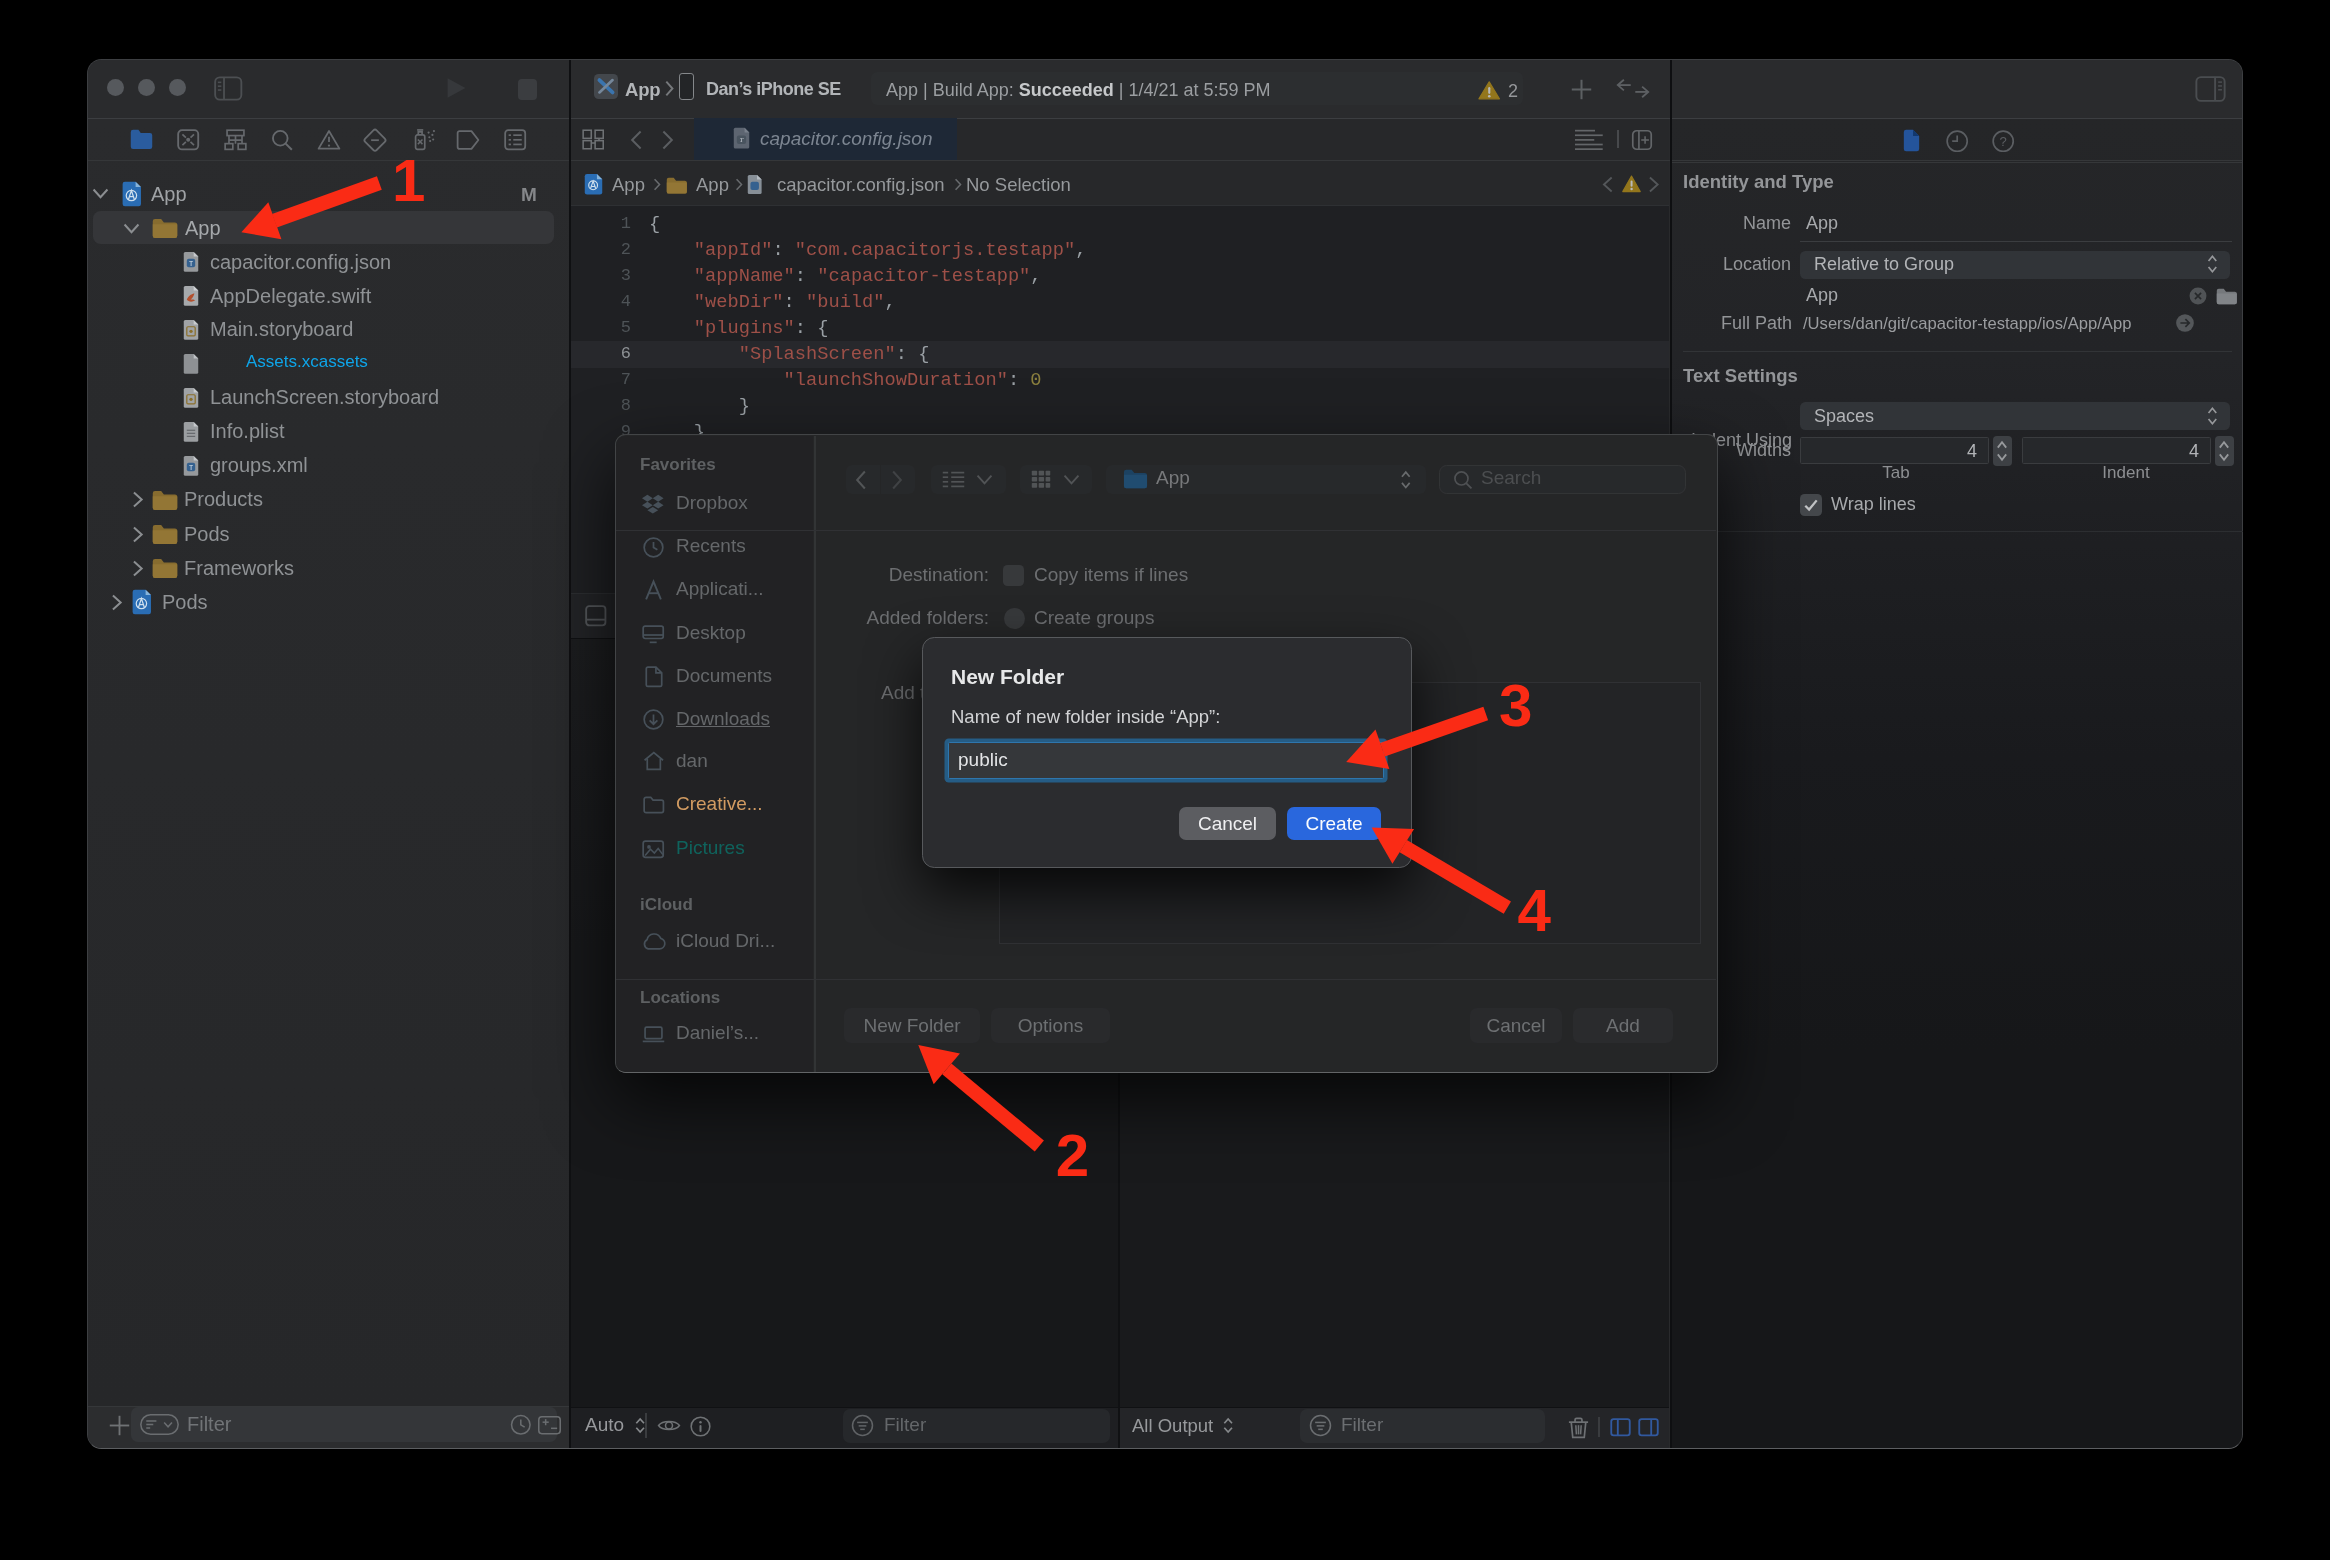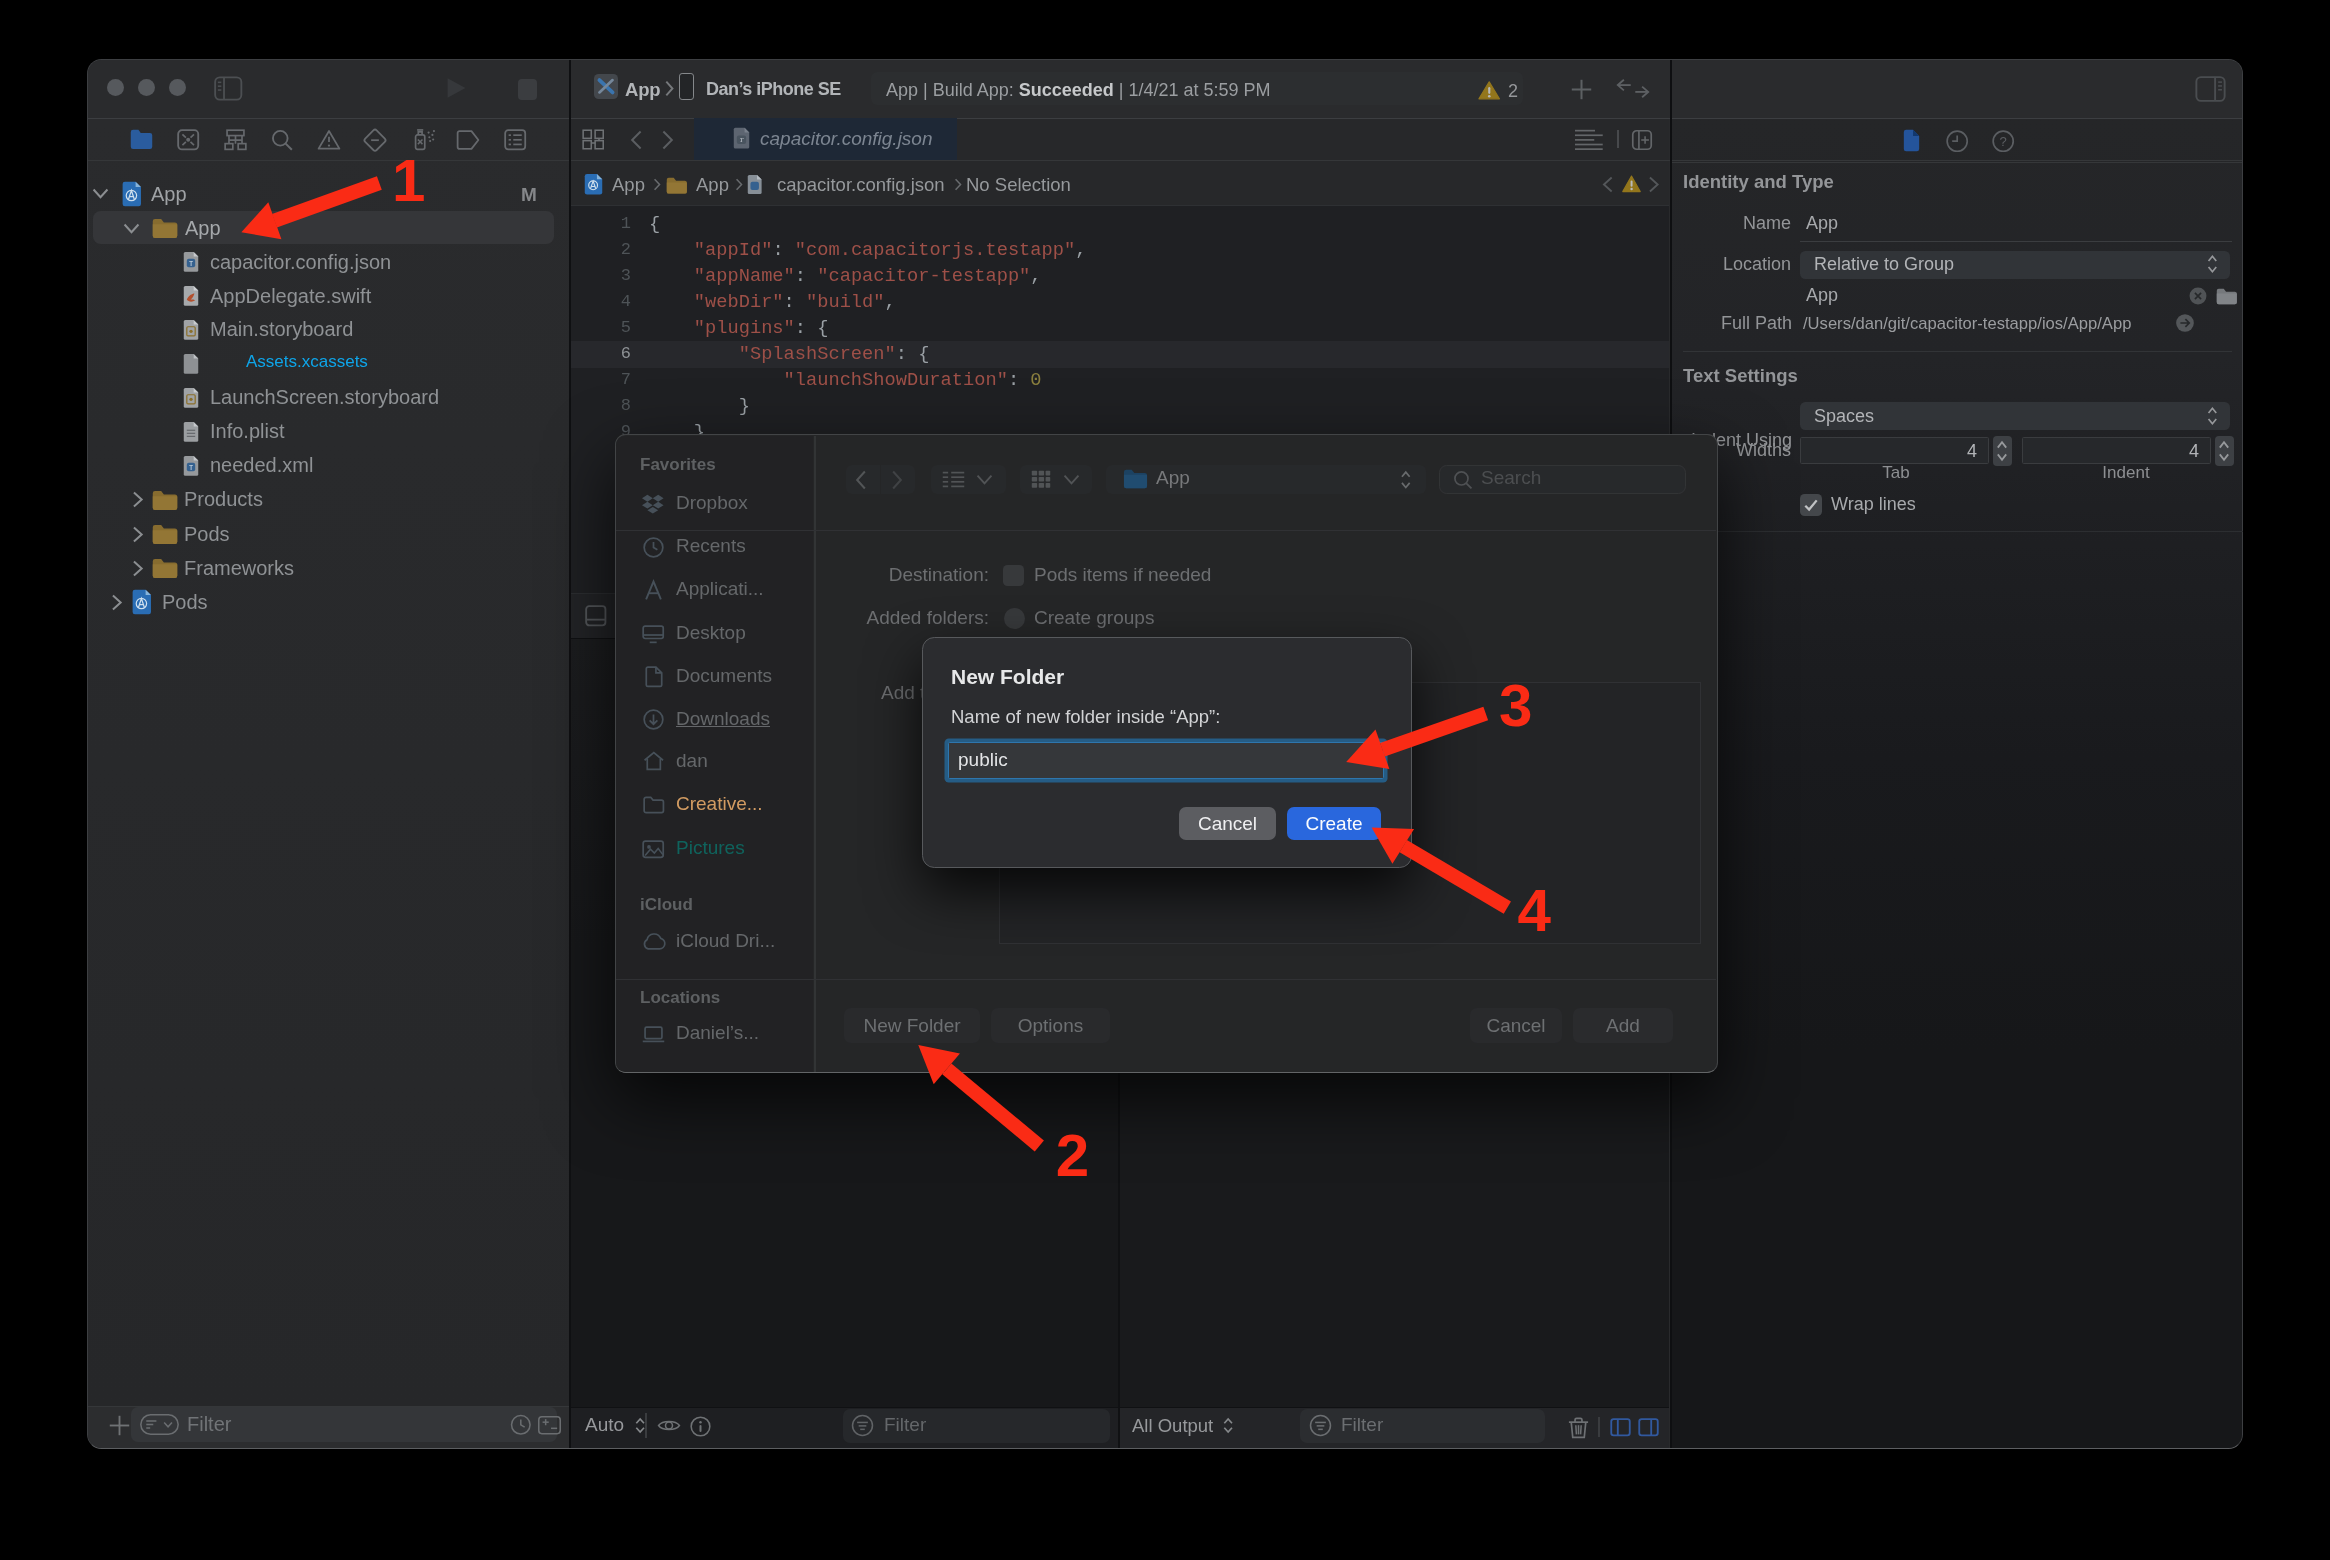--- a/index.html
+++ b/index.html
@@ -181,21 +181,21 @@
   <path d="M1 8 H33 V23 a3 3 0 0 1-3 3 H4 a3 3 0 0 1-3-3 Z" fill="#937635"></path>
 </svg>
 <div class="txt" style="left:185px;top:217px;font-size:20px;color:#a5a8ab;">App</div>
 
 <div class="txt" style="left:210px;top:251px;font-size:20px;color:#8f9295;">capacitor.config.json</div>
 <div class="txt" style="left:210px;top:285px;font-size:20px;color:#8f9295;">AppDelegate.swift</div>
 <div class="txt" style="left:210px;top:318px;font-size:20px;color:#8f9295;">Main.storyboard</div>
 <div class="txt" style="left:210px;top:352px;font-size:17px;color:#0ea5e9;margin-left:36px;">Assets.xcassets</div>
 <div class="txt" style="left:210px;top:386px;font-size:20px;color:#8f9295;">LaunchScreen.storyboard</div>
 <div class="txt" style="left:210px;top:420px;font-size:20px;color:#8f9295;">Info.plist</div>
-<div class="txt" style="left:210px;top:454px;font-size:20px;color:#8f9295;">needed.xml</div>
+<div class="txt" style="left:210px;top:454px;font-size:20px;color:#8f9295;">groups.xml</div>
 
 <svg style="left:183px;top:251px;" width="16" height="21.6" viewBox="0 0 21 28">
   <path d="M1 3 a2 2 0 0 1 2-2 H14 L20 7 V25 a2 2 0 0 1-2 2 H3 a2 2 0 0 1-2-2 Z" fill="#96999c"></path>
   <path d="M14 1 L20 7 H14 Z" fill="#c6c9cc"></path>
   <rect x="5" y="10" width="11" height="11" rx="2.5" fill="#35618f"></rect>
     <text x="10.5" y="19" font-size="9" fill="#dce4ec" text-anchor="middle" font-family="Liberation Sans">T</text>
 </svg>
 <svg style="left:183px;top:285px;" width="16" height="21.6" viewBox="0 0 21 28">
   <path d="M1 3 a2 2 0 0 1 2-2 H14 L20 7 V25 a2 2 0 0 1-2 2 H3 a2 2 0 0 1-2-2 Z" fill="#a6a9ac"></path>
   <path d="M14 1 L20 7 H14 Z" fill="#cfd2d5"></path>
@@ -639,21 +639,21 @@
 <div class="a" style="left:1439px;top:465px;width:247px;height:29px;background:#2d2f31;border:0.8px solid #3a3c3e;border-radius:7.7px;"></div>
 <svg style="left:1453px;top:470px;" width="20" height="20" viewBox="0 0 26 26">
   <circle cx="11" cy="11" r="8.5" fill="none" stroke="#5d6063" stroke-width="2.2"></circle>
   <line x1="17" y1="17" x2="24" y2="24" stroke="#5d6063" stroke-width="2.4"></line>
 </svg>
 <div class="txt" style="left:1481px;top:467px;font-size:19px;color:#595c5f;">Search</div>
 <div class="a" style="left:616px;top:530px;width:1100px;height:0.8px;background:#37393c;"></div>
 
 <div class="txt r" style="left:796px;top:564px;width:193px;font-size:19px;color:#818386;">Destination:</div>
 <div class="a" style="left:1003px;top:565px;width:21px;height:21px;background:#404245;border-radius:4.6px;"></div>
-<div class="txt" style="left:1034px;top:564px;font-size:19px;color:#818386;">Pods items if needed</div>
+<div class="txt" style="left:1034px;top:564px;font-size:19px;color:#818386;">Copy items if lines</div>
 <div class="txt r" style="left:796px;top:607px;width:193px;font-size:19px;color:#818386;">Added folders:</div>
 <div class="a" style="left:1004px;top:608px;width:21px;height:21px;background:#404245;border-radius:50%;"></div>
 <div class="txt" style="left:1034px;top:607px;font-size:19px;color:#818386;">Create groups</div>
 <div class="txt" style="left:881px;top:682px;font-size:19px;color:#818386;">Add to</div>
 
 <div class="a" style="left:999px;top:682px;width:702px;height:262px;border:1.5px solid #38393c;background:#28292b;"></div>
 
 <div class="a" style="left:616px;top:979px;width:1100px;height:0.8px;background:#37393c;"></div>
 <div class="a" style="left:844px;top:1008px;width:136px;height:35px;background:#2f3033;border-radius:7px;"></div>
 <div class="txt c" style="left:844px;top:1015px;width:136px;font-size:19px;color:#828588;">New Folder</div>

